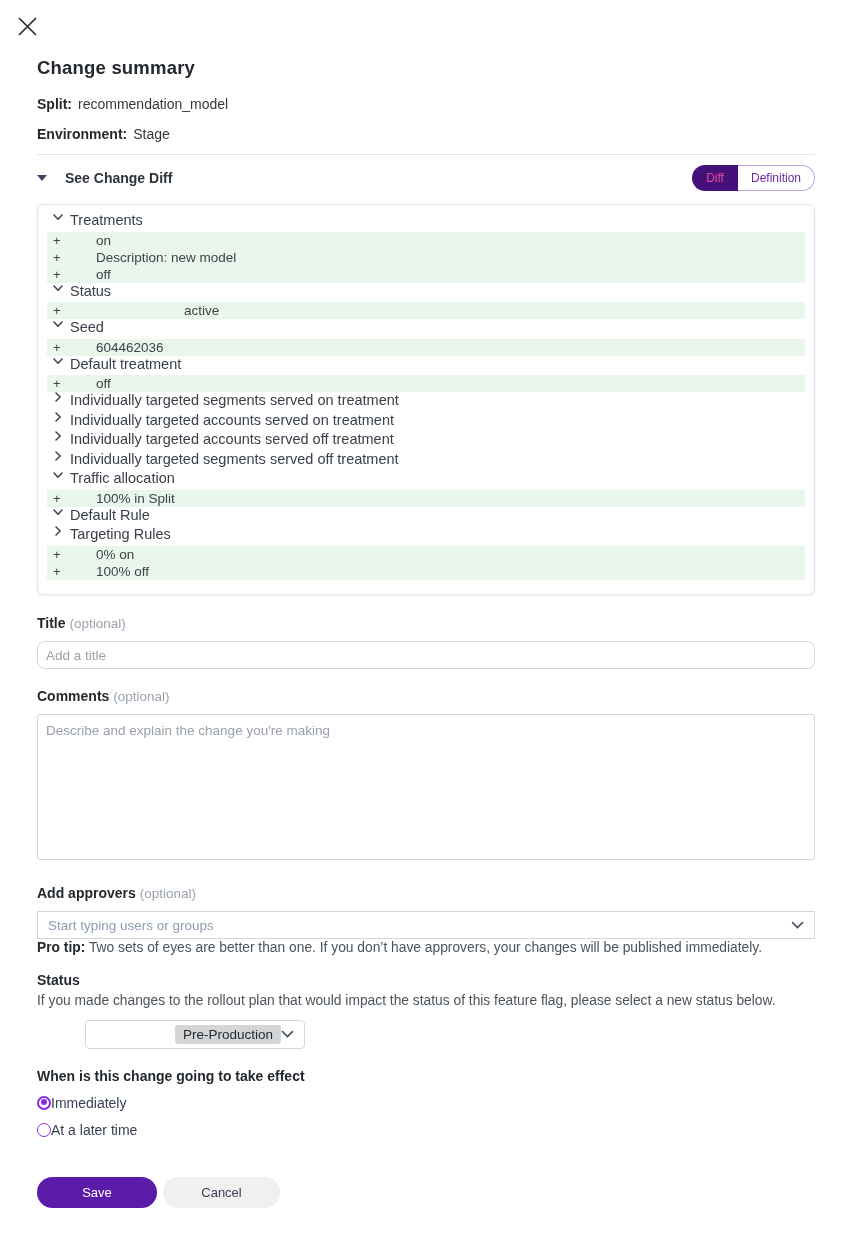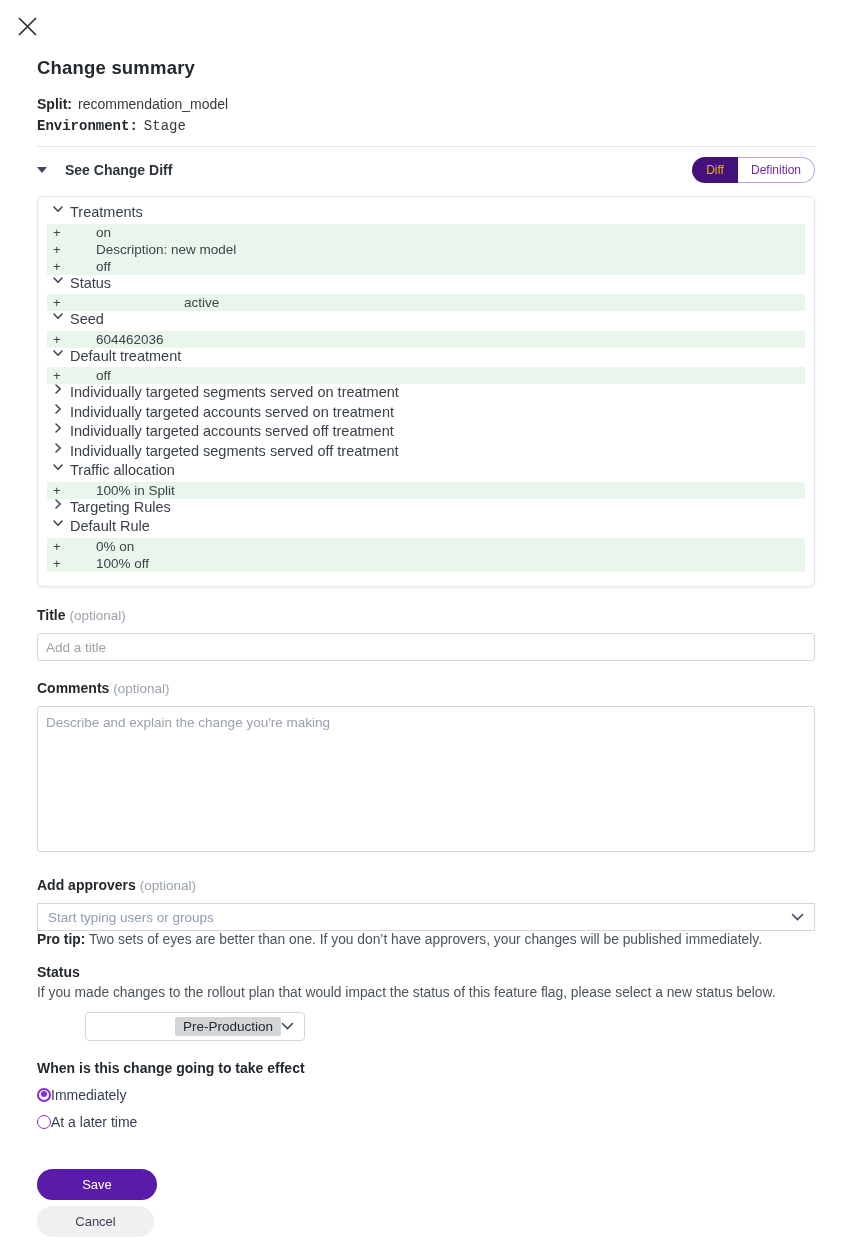--- a/index.html
+++ b/index.html
@@ -3,51 +3,51 @@
 <meta charset="utf-8">
 <style>
   * { margin:0; padding:0; box-sizing:border-box; }
   html,body { width:851px; height:1248px; background:#ffffff; overflow:hidden;
               font-family:"Liberation Sans", sans-serif; color:#24292e; }
   .close-btn { position:absolute; top:14px; left:15px; width:24px; height:24px;
                cursor:pointer; display:flex; align-items:center; justify-content:center; }
   .content { position:absolute; left:37px; top:0; width:778px; }
   .page-title { margin-top:57px; font-size:18.5px; font-weight:bold; color:#24292e; letter-spacing:.2px; }
   .meta-row { margin-top:14px; font-size:14px; line-height:22px; color:#33393f; }
-  .meta-row + .meta-row { margin-top:0;font-family:Liberation Mono, monospace; }
+  .meta-row + .meta-row { margin-top:8px; }
   .meta-label { font-weight:bold; color:#24292e; margin-right:6px; }
   .divider { margin-top:9px; border-top:1px solid #e4e7ea; }
 
   .diff-head { margin-top:9px; display:flex; align-items:center; justify-content:space-between; height:27px; }
   .diff-head-left { display:flex; align-items:center; gap:18px; cursor:pointer; }
   .caret-down { width:0; height:0; border-left:5px solid transparent; border-right:5px solid transparent;
                 border-top:6px solid #4a3f63; }
   .diff-head-title { font-size:14px; font-weight:bold; color:#2d333a; }
   .toggle { display:flex; align-items:stretch; height:26px; }
-  .toggle-diff { background:#44107a; color:#eab308; font-size:12px; display:flex; align-items:center;
+  .toggle-diff { background:#44107a; color:#ec4899; font-size:12px; display:flex; align-items:center;
                  padding:0 14px; border-radius:13px 0 0 13px; cursor:pointer; }
   .toggle-def { color:#6d28a9; font-size:12px; display:flex; align-items:center; padding:0 13px;
                 border:1px solid #c3a5e4; border-left:none; border-radius:0 13px 13px 0;
                 background:#fff; cursor:pointer; }
 
   .diff-panel { margin-top:13px; height:391px; border:1px solid #e3e6ea; border-radius:6px;
                 box-shadow:0 1px 3px rgba(20,20,40,0.07); padding:7px 9px 8px 9px; overflow:hidden; }
   .drow-header { display:flex; align-items:flex-start; height:19.5px; padding-left:6px; cursor:pointer; }
   .drow-header .chev { width:17px; display:flex; align-items:center; color:#394049; }
   .drow-header .chev svg { display:block; }
   .drow-header .chev.expanded svg { transform:rotate(90deg); }
   .drow-label { font-size:14.5px; color:#394049; }
   .drow-added { display:flex; align-items:center; height:17px; background:#e9f6ec; padding-left:6px; }
   .drow-added .plus { width:43px; font-size:13px; color:#3c4349; }
   .drow-added .atext { font-size:13.5px; color:#3c4349; }
   .drow-added .atext.ind2 { margin-left:88px; }
 
   .field-label { margin-top:20px; font-size:14px; font-weight:bold; color:#24292e; }
   .optional { font-weight:normal; color:#9aa3ad; font-size:13.5px; }
-  .text-input { margin-top:10px; width:778px; height:28px; border:1px solid #d3d7db; border-radius:3px;
+  .text-input { margin-top:10px; width:778px; height:28px; border:1px solid #d3d7db; border-radius:8px;
                 padding:0 8px; font-size:13.5px; font-family:"Liberation Sans",sans-serif; color:#33393f; }
   .text-input::placeholder { color:#9aa1a9; }
   .comments-area { margin-top:10px; width:778px; height:146px; border:1px solid #d3d7db; border-radius:3px;
                    padding:8px; font-size:13.5px; font-family:"Liberation Sans",sans-serif; color:#33393f;
                    resize:none; }
   .comments-area::placeholder { color:#9aa1a9; }
 
   .approver-select { margin-top:10px; width:778px; height:28px; border:1px solid #d3d7db; border-radius:0;
                      display:flex; align-items:center; justify-content:space-between; padding:0 10px;
                      cursor:pointer; }
@@ -68,21 +68,21 @@
   .when-label { margin-top:19px; font-size:14px; font-weight:bold; color:#24292e; }
   .radio-row { margin-top:11px; display:flex; align-items:center; cursor:pointer; height:16px; }
   .radio { width:14px; height:14px; border-radius:50%; border:1.5px solid #8a2be2; position:relative;
            flex:none; background:#fff; }
   .radio.checked::after { content:""; position:absolute; left:2.5px; top:2.5px; width:6px; height:6px;
            border-radius:50%; background:#8a2be2; }
   .radio.checked { border-width:2.5px; }
   .radio.checked::after { left:1.5px; top:1.5px; }
   .radio-label { font-size:14px; color:#374151; }
 
-  .actions { margin-top:39px; display:flex; gap:6px;flex-direction:column; }
+  .actions { margin-top:39px; display:flex; gap:6px; }
   .btn { height:31px; border:none; border-radius:16px; font-size:13px;
          font-family:"Liberation Sans",sans-serif; cursor:pointer; }
   .btn-save { width:120px; background:#5a1ca8; color:#ffffff; }
   .btn-cancel { width:117px; background:#f0f0f1; color:#3c4257; }
 </style>
 </head>
 <body>
 
 <div class="close-btn">
   <span style="display:flex;">
@@ -211,34 +211,34 @@
             <path d="M3 1 L7.2 5 L3 9" stroke="#394049" stroke-width="1.5" fill="none" stroke-linecap="round" stroke-linejoin="round"></path>
           </svg>
         </span>
         <span class="drow-label">Traffic allocation</span>
       </div>
       <div class="drow-added">
         <span class="plus">+</span>
         <span class="atext">100% in Split</span>
       </div>
       <div class="drow-header">
+        <span class="chev expanded">
+          <svg width="10" height="10" viewBox="0 0 10 10">
+            <path d="M3 1 L7.2 5 L3 9" stroke="#394049" stroke-width="1.5" fill="none" stroke-linecap="round" stroke-linejoin="round"></path>
+          </svg>
+        </span>
+        <span class="drow-label">Default Rule</span>
+      </div>
+      <div class="drow-header">
         <span class="chev">
           <svg width="10" height="10" viewBox="0 0 10 10">
             <path d="M3 1 L7.2 5 L3 9" stroke="#394049" stroke-width="1.5" fill="none" stroke-linecap="round" stroke-linejoin="round"></path>
           </svg>
         </span>
         <span class="drow-label">Targeting Rules</span>
-      </div>
-      <div class="drow-header">
-        <span class="chev expanded">
-          <svg width="10" height="10" viewBox="0 0 10 10">
-            <path d="M3 1 L7.2 5 L3 9" stroke="#394049" stroke-width="1.5" fill="none" stroke-linecap="round" stroke-linejoin="round"></path>
-          </svg>
-        </span>
-        <span class="drow-label">Default Rule</span>
       </div>
       <div class="drow-added">
         <span class="plus">+</span>
         <span class="atext">0% on</span>
       </div>
       <div class="drow-added">
         <span class="plus">+</span>
         <span class="atext">100% off</span>
       </div>
     </div>

